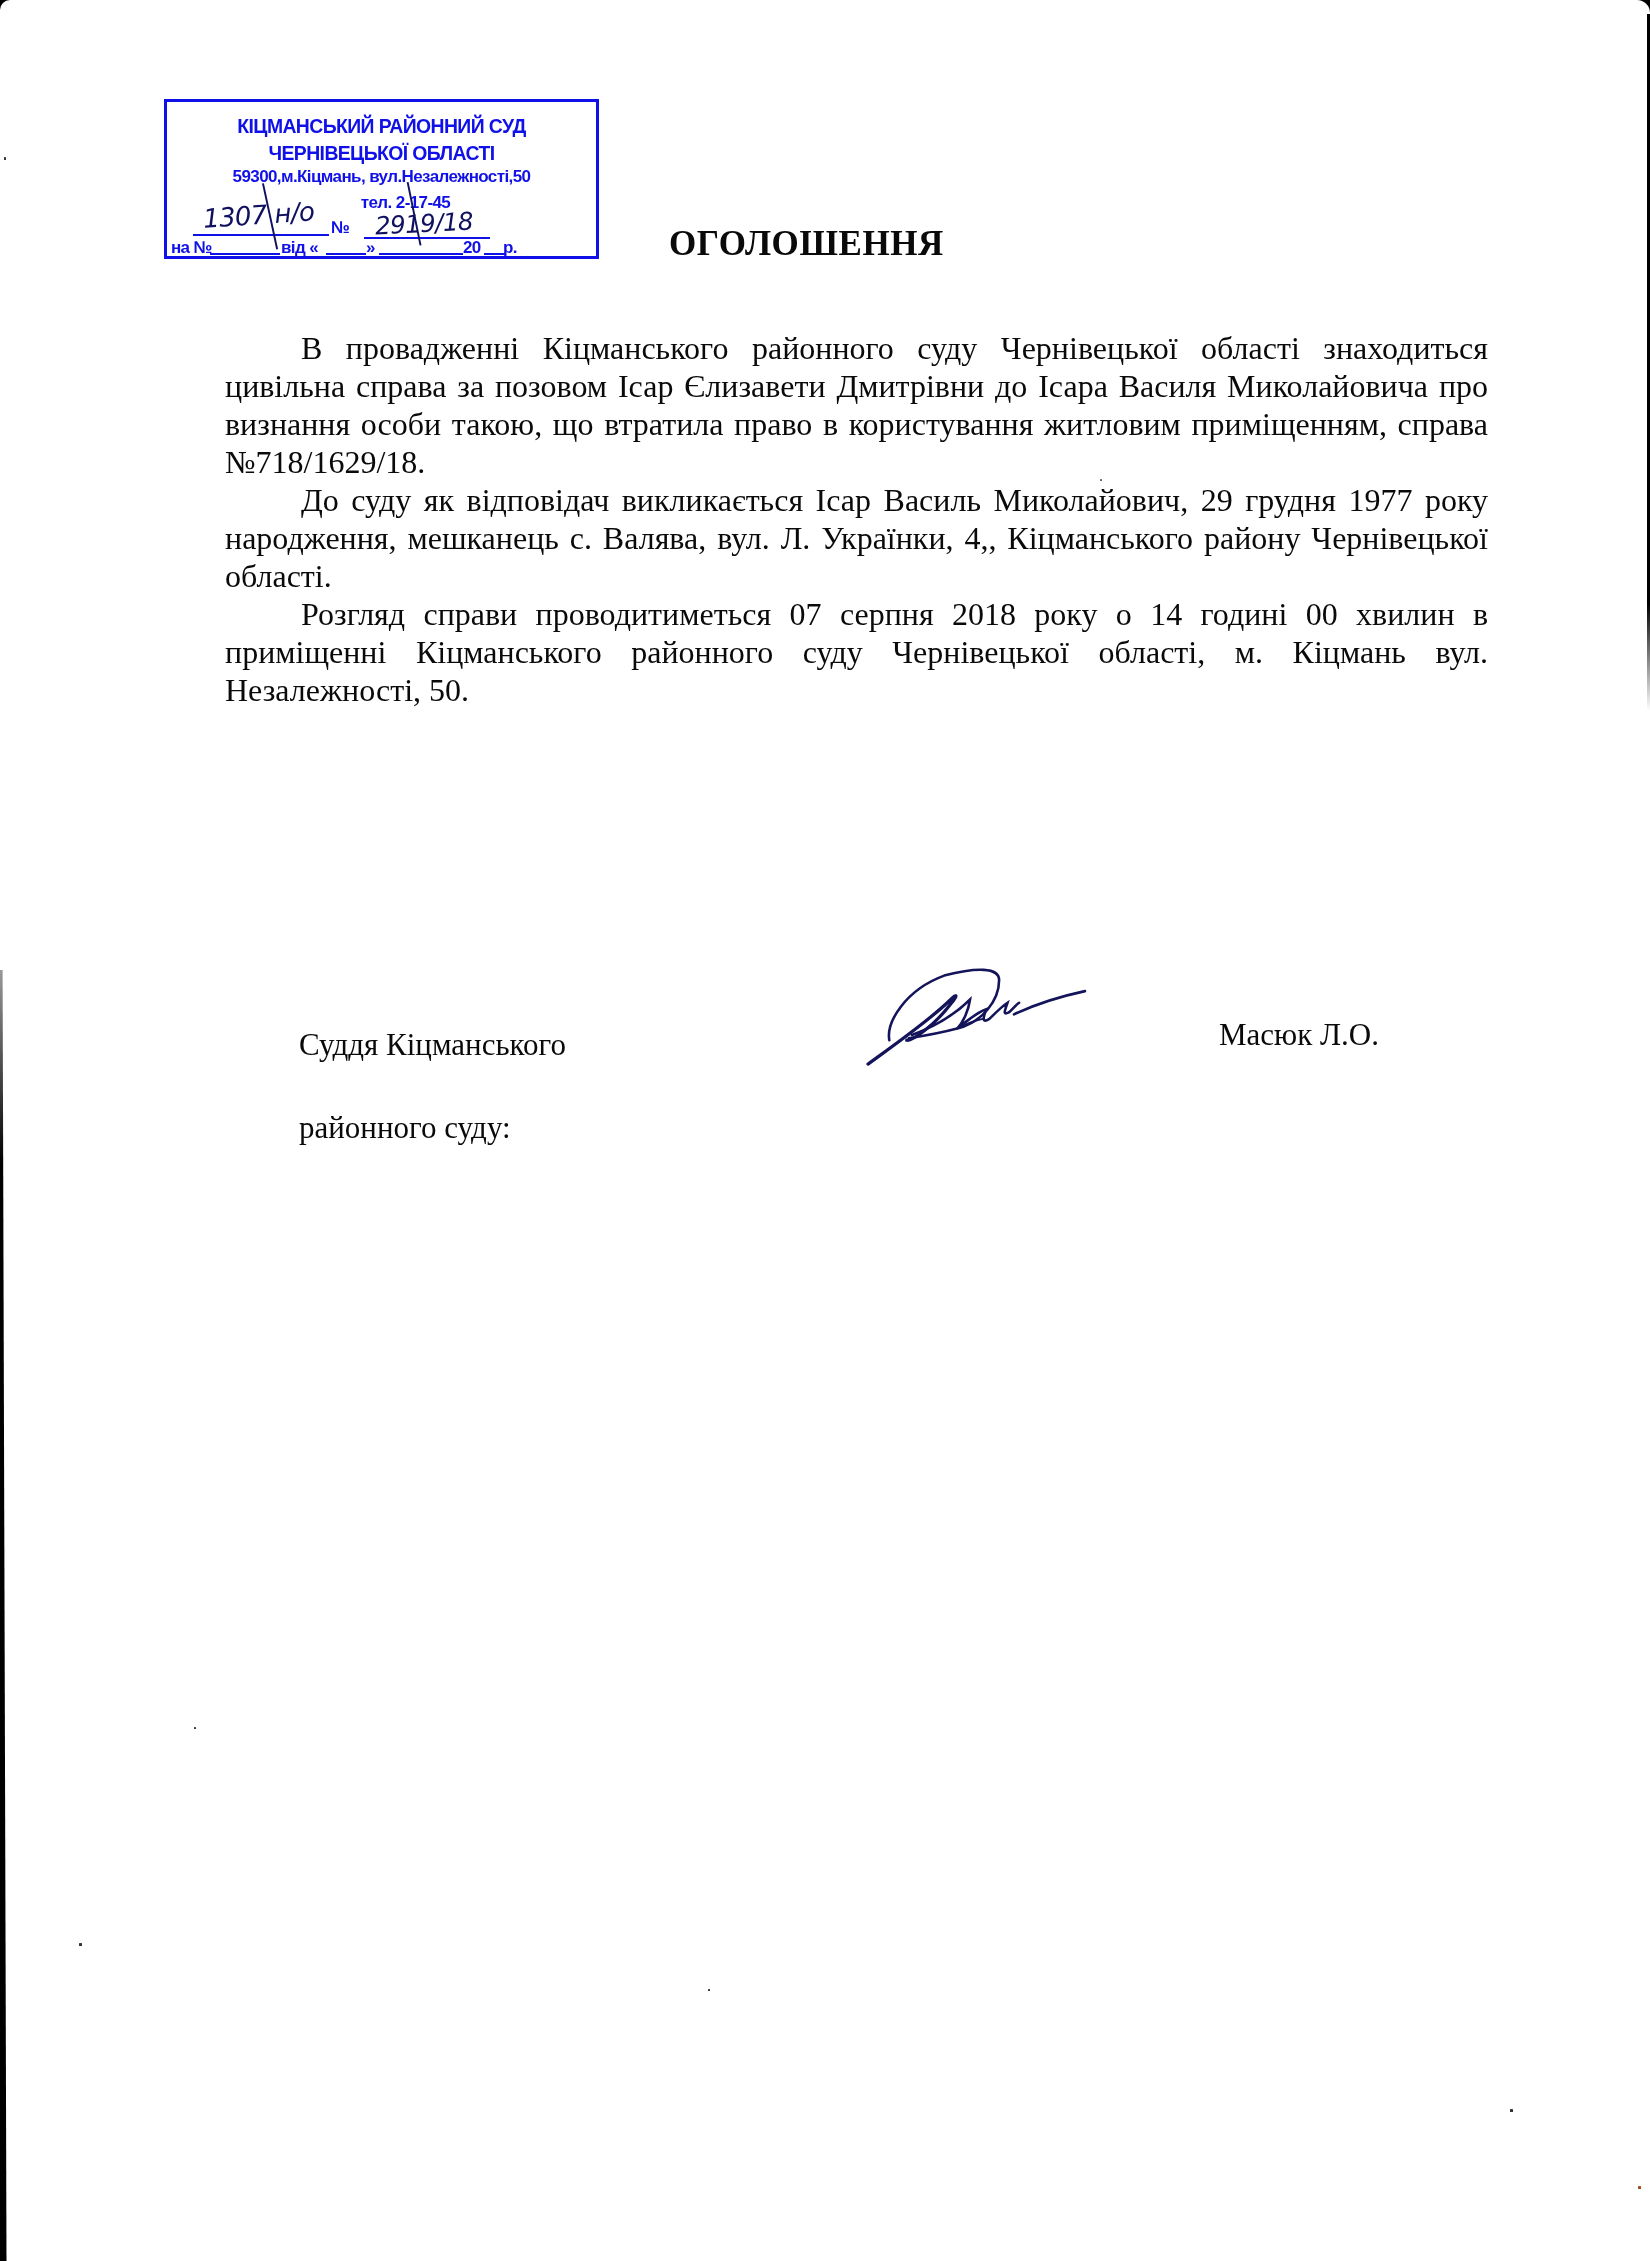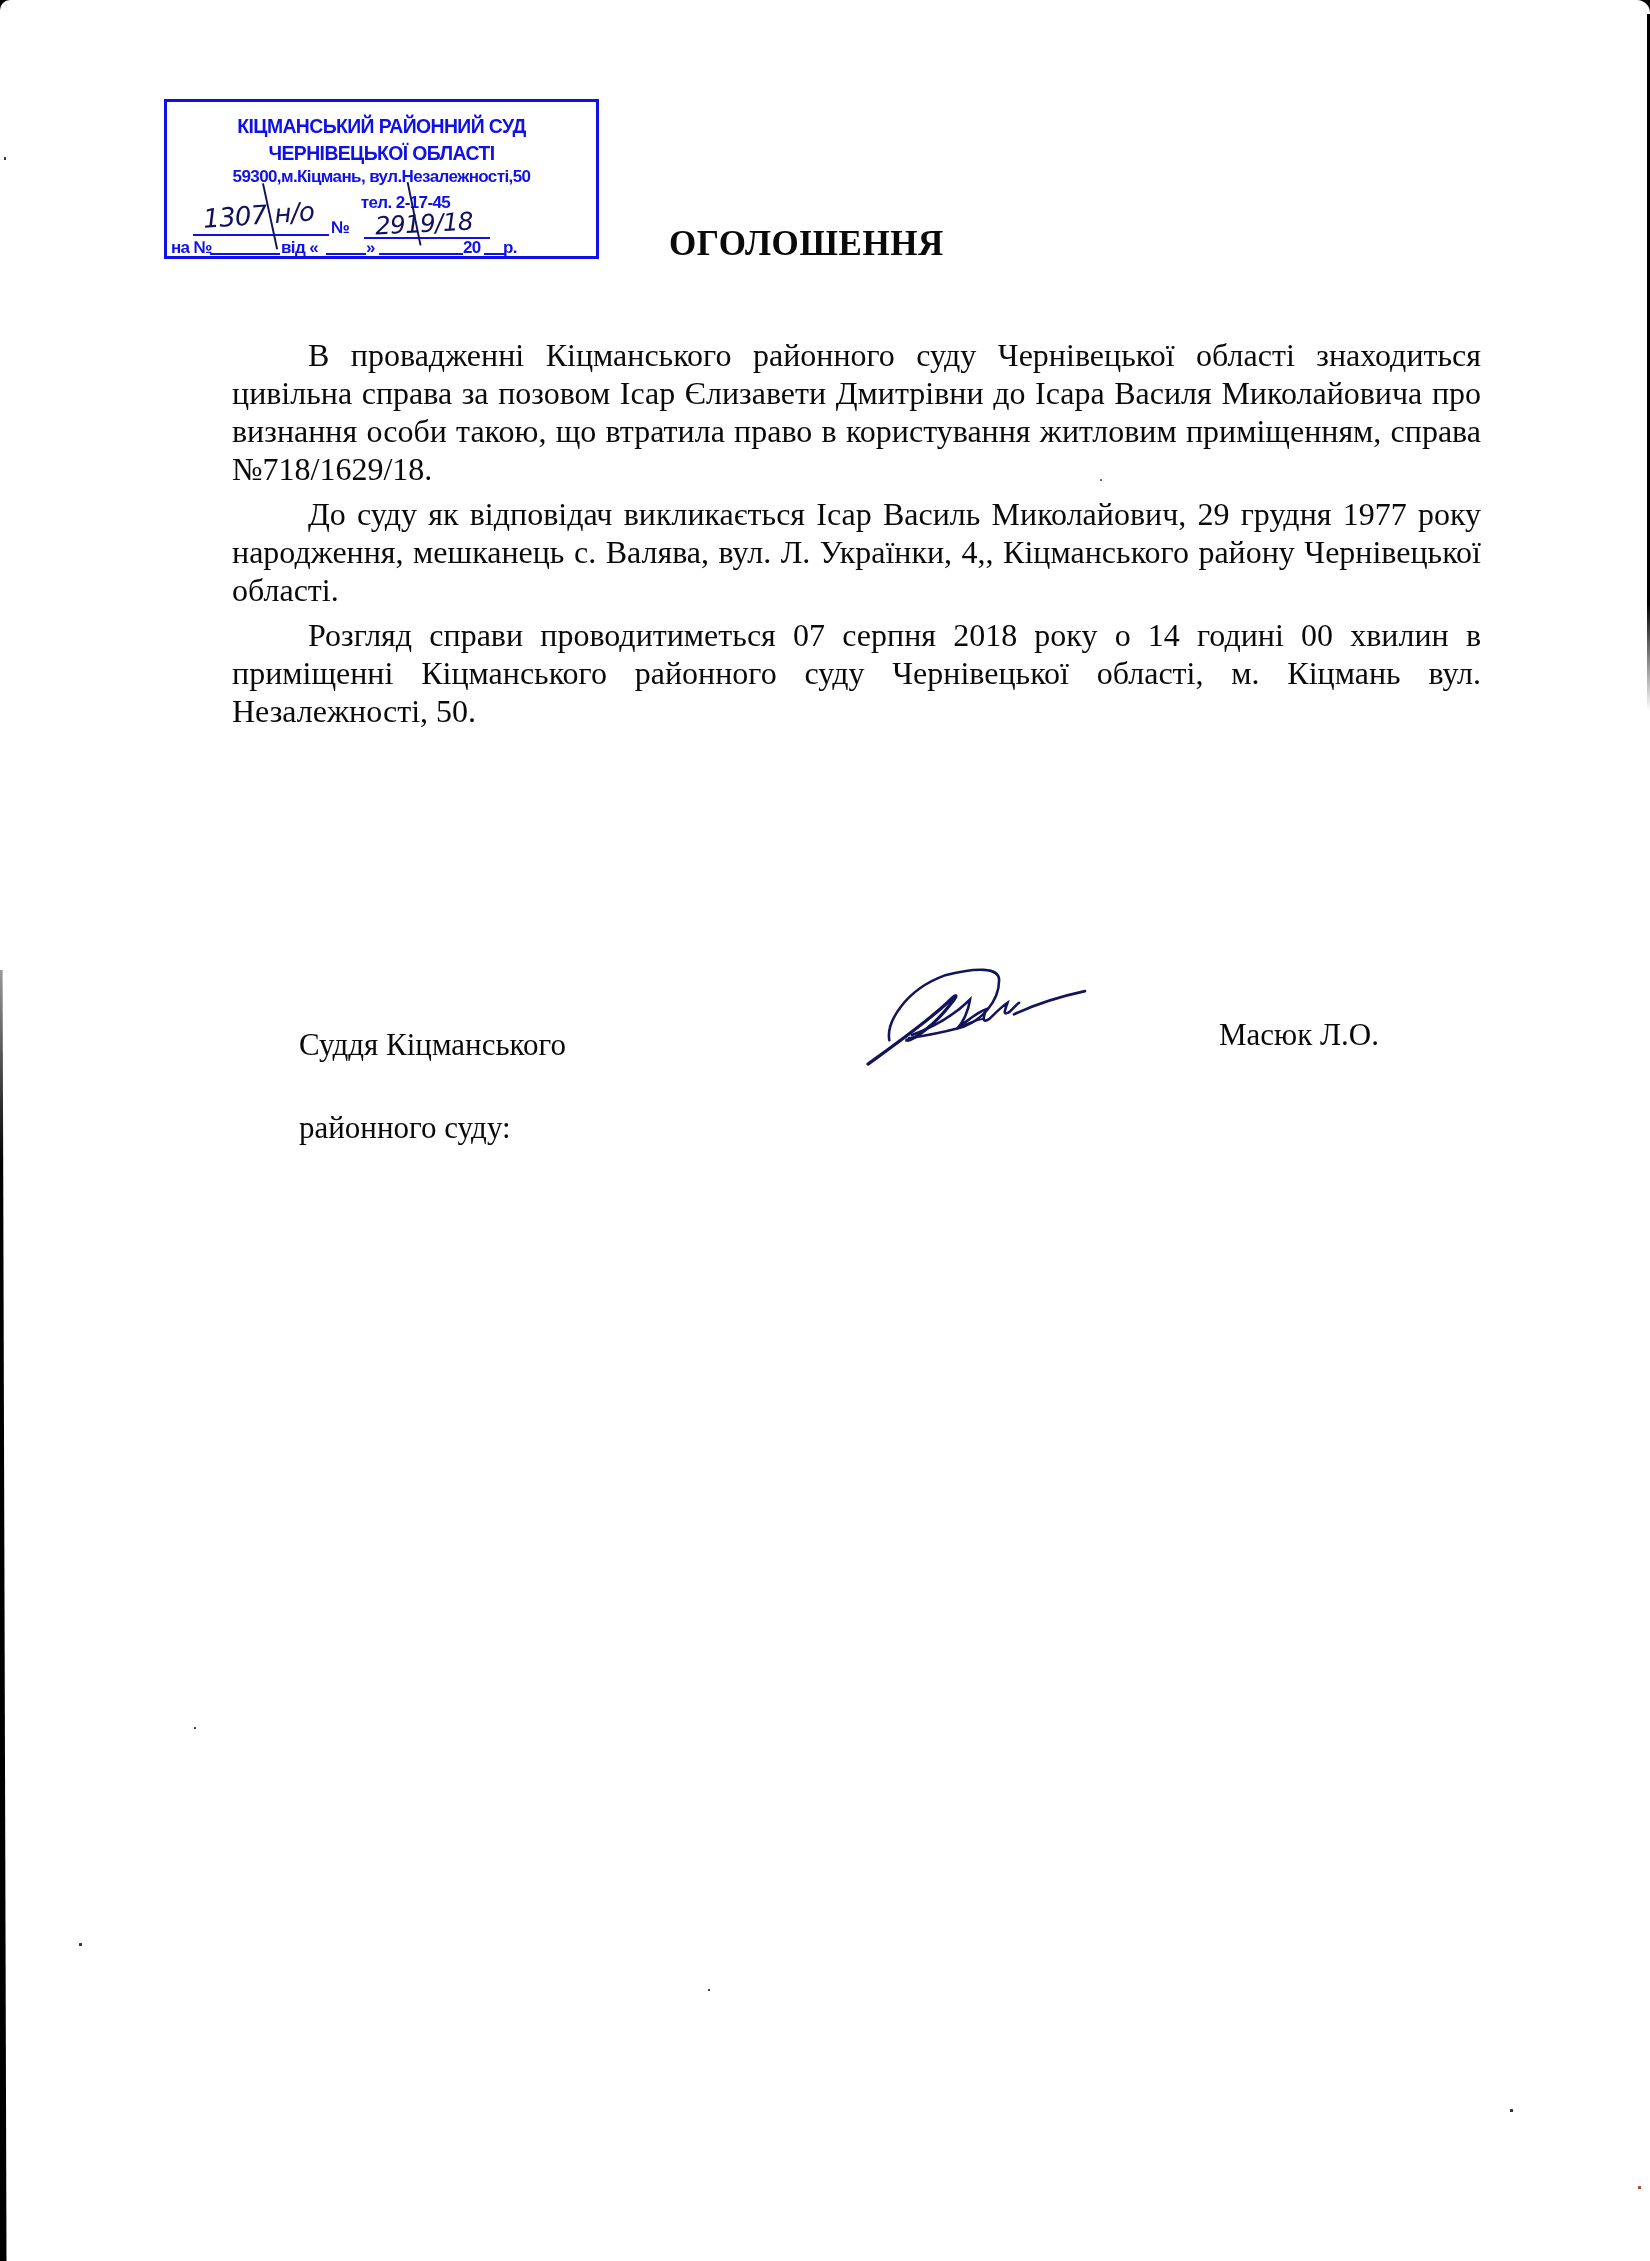--- a/index.html
+++ b/index.html
@@ -137,21 +137,21 @@
     .body {
       position: absolute;
       left: 225px;
       top: 329px;
       width: 1263px;
       font-size: 32px;
       line-height: 38px;
       text-align: justify;
     }
     .body p {
-      margin: 7px;
+      margin: 0;
       text-indent: 76px;
     }
 
     
     .sig-title {
       position: absolute;
       left: 299px;
       top: 980px;
       font-size: 31px;
       line-height: 36px;

